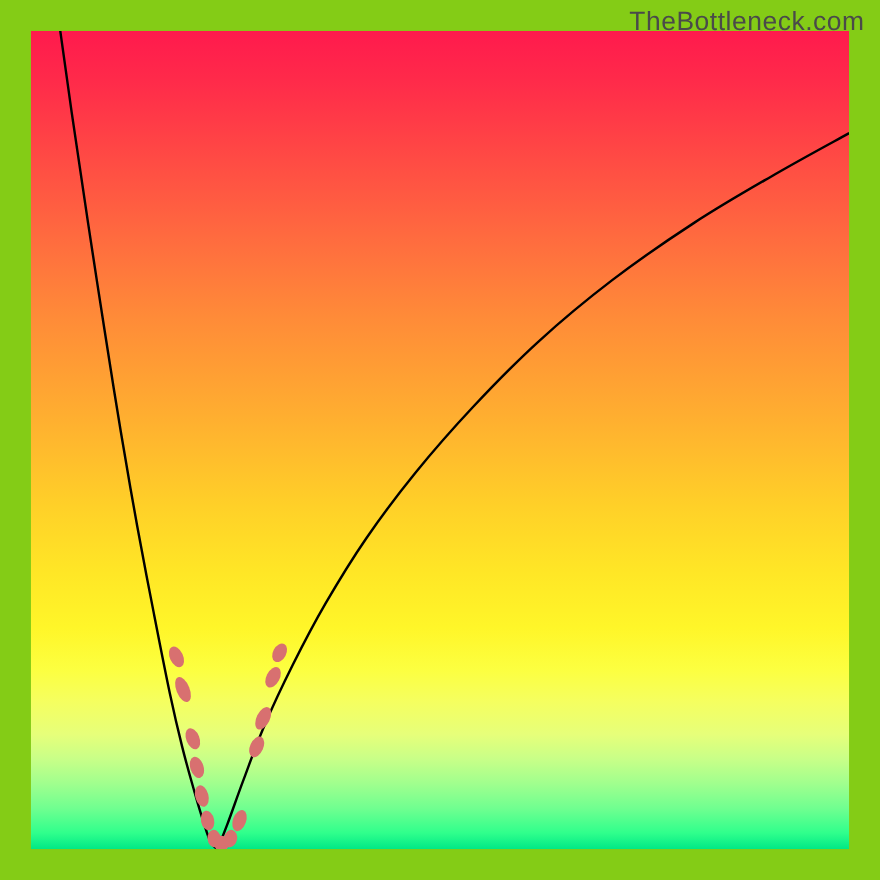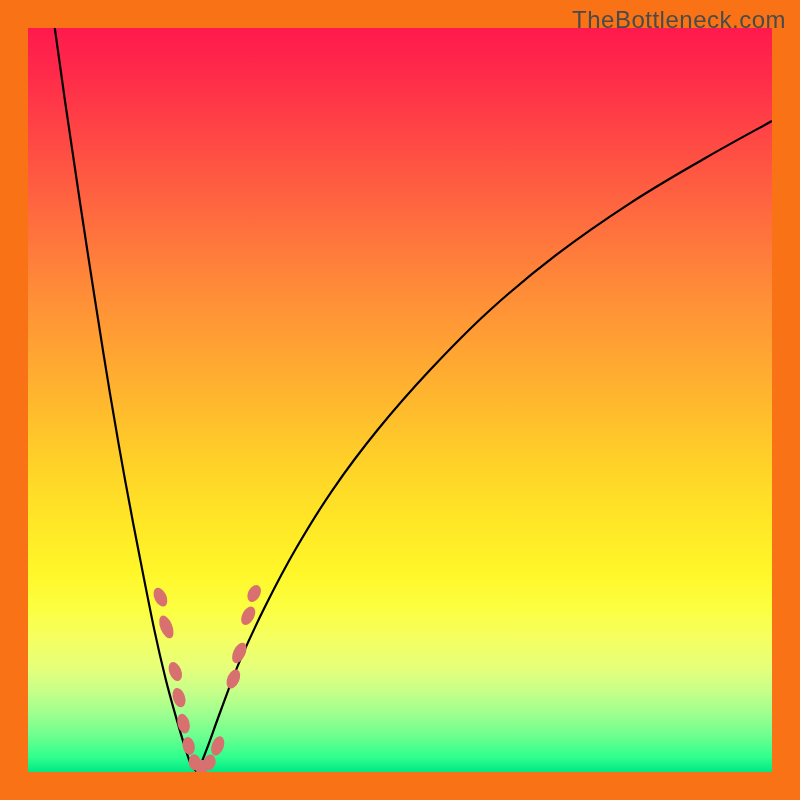--- a/index.html
+++ b/index.html
@@ -8,21 +8,21 @@
     width: 800px;
     height: 800px;
     overflow: hidden;
     font-family: Arial, Helvetica, sans-serif;
     background: #000;
   }
   .frame {
     position: relative;
     width: 800px;
     height: 800px;
-    background: #f97316;
+    background: #84cc16;
   }
   .plot-area {
     position: absolute;
     left: 28px;
     top: 28px;
     width: 744px;
     height: 744px;
     overflow: hidden;
   }
   .gradient-bg {

